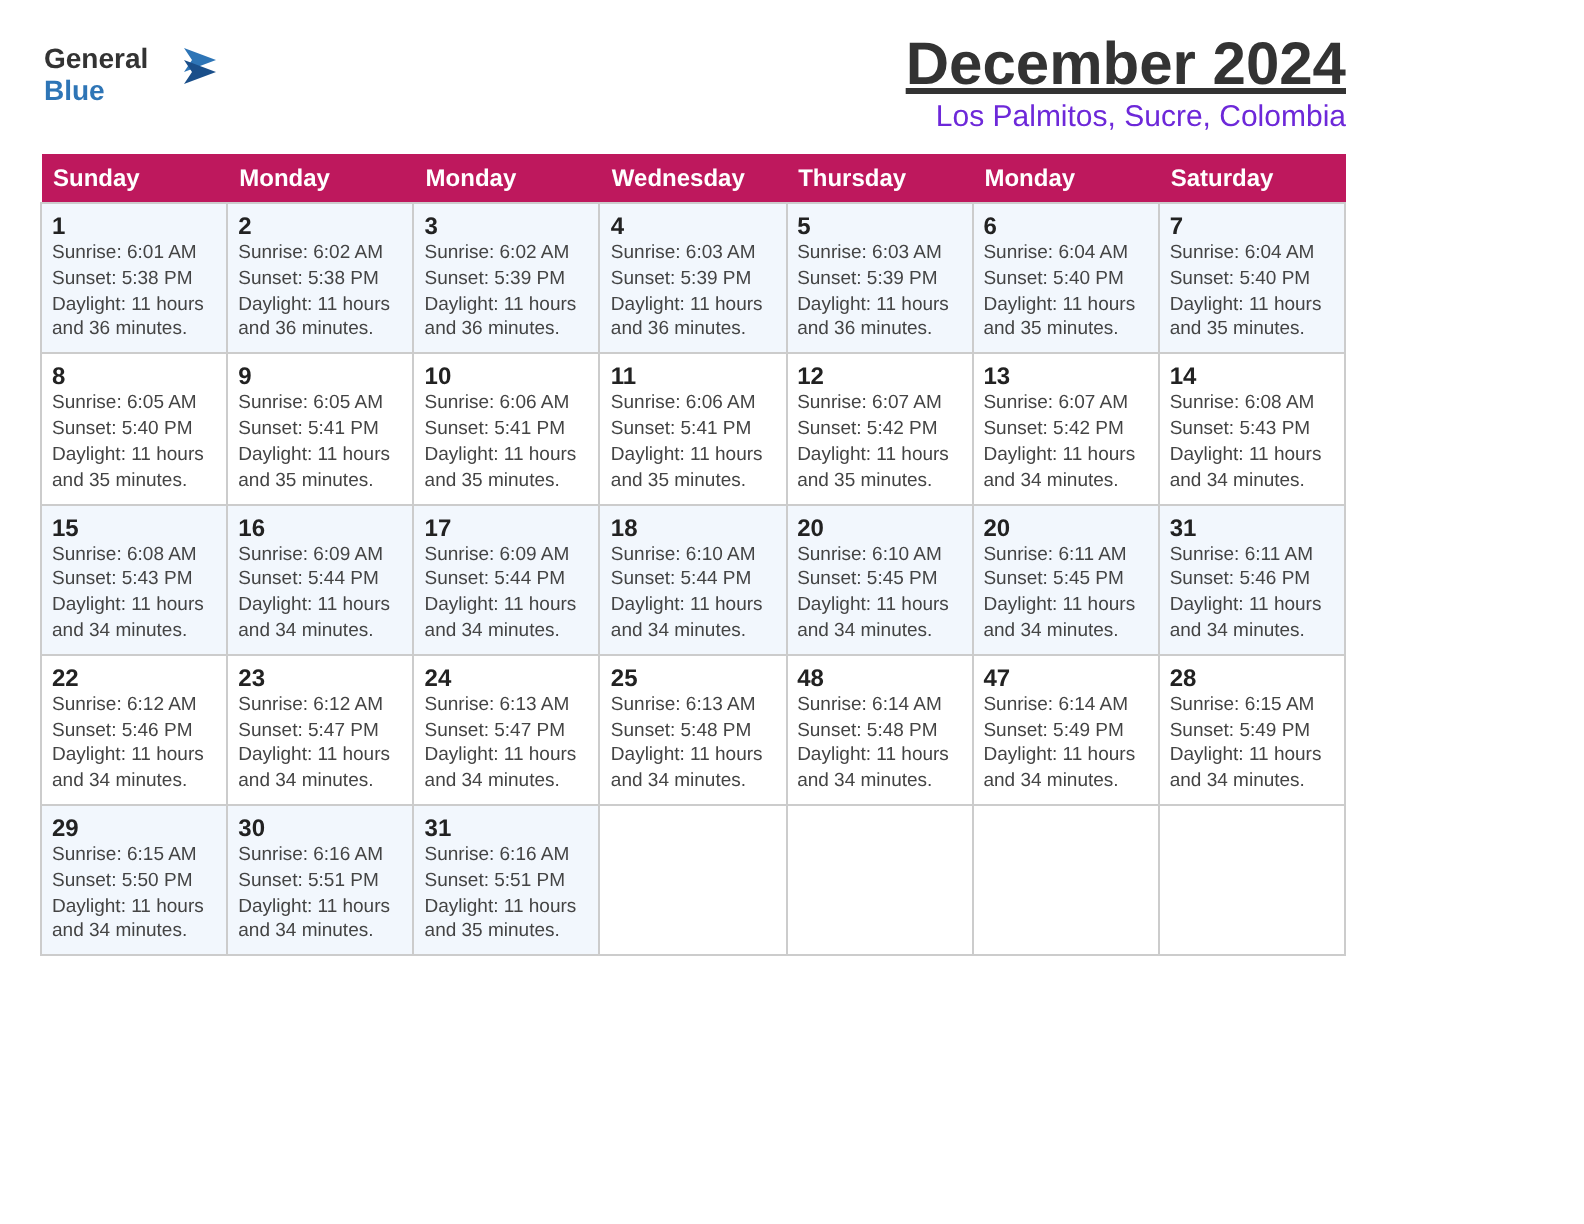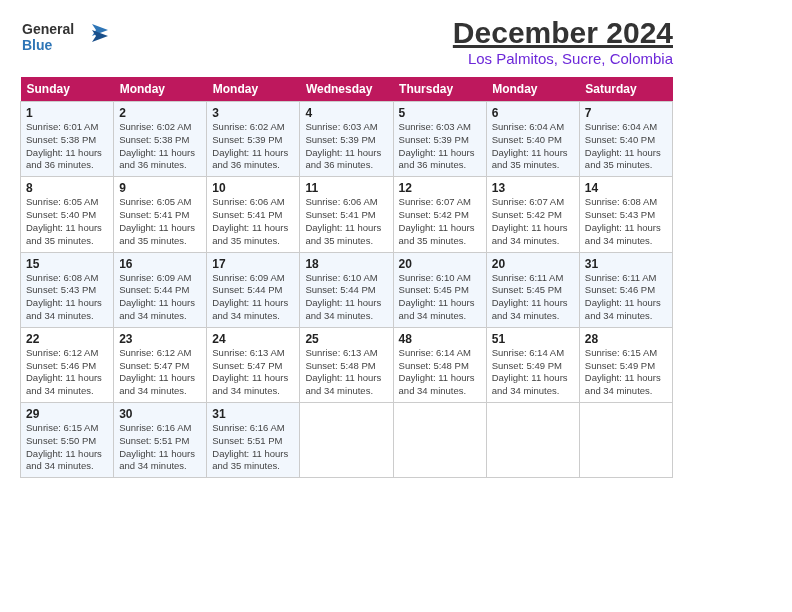--- a/index.html
+++ b/index.html
@@ -222,21 +222,21 @@
           </td>
           <td>
             <span class="day-num">25</span>
             <div class="day-info">Sunrise: 6:13 AM<br>Sunset: 5:48 PM<br>Daylight: 11 hours<br>and 34 minutes.</div>
           </td>
           <td>
             <span class="day-num">48</span>
             <div class="day-info">Sunrise: 6:14 AM<br>Sunset: 5:48 PM<br>Daylight: 11 hours<br>and 34 minutes.</div>
           </td>
           <td>
-            <span class="day-num">51</span>
+            <span class="day-num">47</span>
             <div class="day-info">Sunrise: 6:14 AM<br>Sunset: 5:49 PM<br>Daylight: 11 hours<br>and 34 minutes.</div>
           </td>
           <td>
             <span class="day-num">28</span>
             <div class="day-info">Sunrise: 6:15 AM<br>Sunset: 5:49 PM<br>Daylight: 11 hours<br>and 34 minutes.</div>
           </td>
         </tr>
         <tr>
           <td>
             <span class="day-num">29</span>

